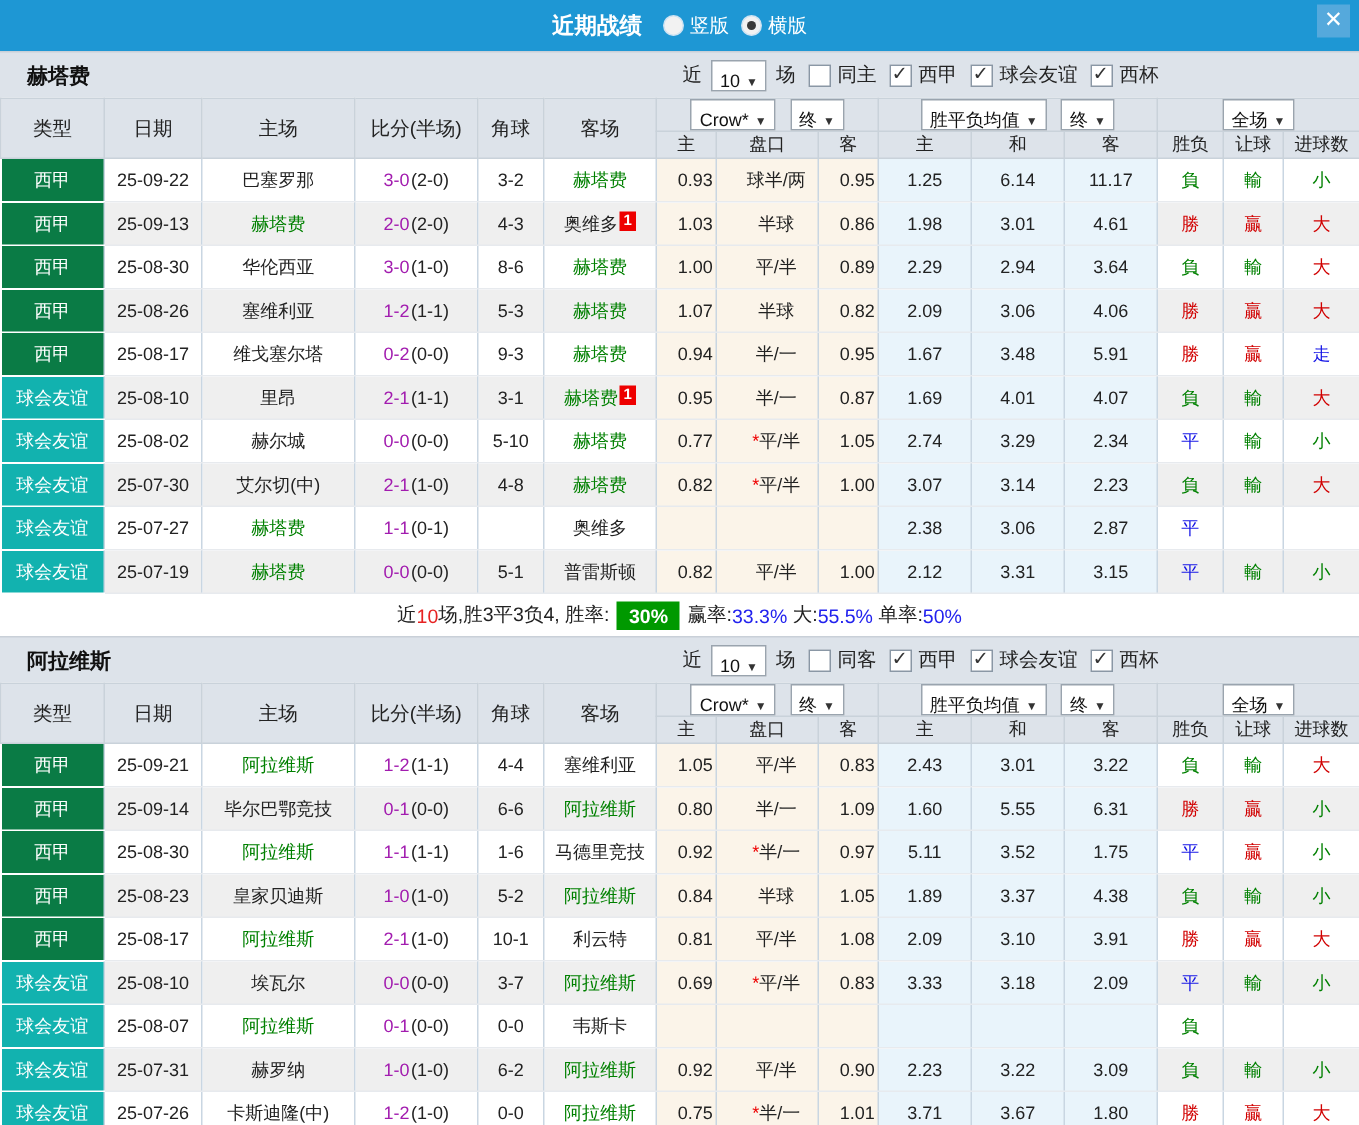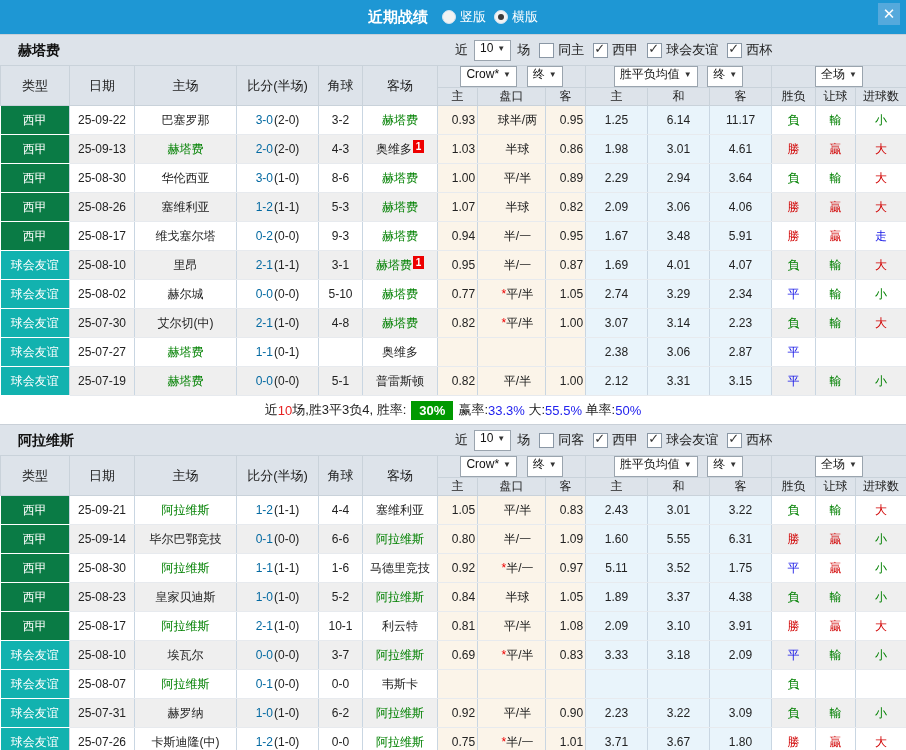--- a/index.html
+++ b/index.html
@@ -12,36 +12,36 @@
   .radio.on::after{content:'';position:absolute;left:3px;top:3px;width:6px;height:6px;border-radius:50%;background:#3a3a3a;}
   .radio-label{color:#fff;font-size:13px;}
   .close-btn{position:absolute;right:6px;top:3px;width:22px;height:22px;background:#55a9dc;color:#fff;text-align:center;line-height:22px;font-size:15px;font-weight:bold;cursor:pointer;}
   
   .sec-header{height:30px;background:#dde3ea;position:relative;border-top:1px solid #c9d0d8;}
   .team-name{position:absolute;left:18px;top:0;line-height:30px;font-weight:bold;font-size:14px;color:#111;}
   .filters{position:absolute;left:452px;top:0;height:30px;display:flex;align-items:center;font-size:13px;white-space:nowrap;}
   .filters .lbl{margin:0 3px;}
   .chk{width:13px;height:13px;background:#fff;border:1px solid #8a97a5;display:inline-block;position:relative;margin:0 1px 0 6px;vertical-align:-2px;cursor:pointer;}
   .chk.on::after{content:'✓';position:absolute;left:0;top:-2px;font-size:13px;font-weight:bold;color:#333;line-height:13px;}
-  .dd{display:inline-block;background:#fff;border:1px solid #9aa4ae;padding:0 5px;height:19px;line-height:14px;font-size:12px;color:#111;cursor:pointer;white-space:nowrap;margin:0 3px;}
+  .dd{display:inline-block;background:#fff;border:1px solid #9aa4ae;padding:0 5px;height:19px;line-height:27px;font-size:12px;color:#111;cursor:pointer;white-space:nowrap;margin:0 3px;}
   .dd .arr{font-size:8px;margin-left:4px;vertical-align:1px;color:#333;}
   
   table{border-collapse:collapse;table-layout:fixed;width:906px;font-size:12px;}
   thead th{background:#dde3ea;font-weight:normal;font-size:13px;color:#222;border:1px solid #c9d2da;padding:0;}
   thead tr.hr1 th{height:21px;}
   thead tr.hr2 th{height:16px;font-size:12px;}
   tbody td{text-align:center;height:28px;padding:0;border-right:1px solid #c9d6e2;border-bottom:1px solid #e7eaee;white-space:nowrap;overflow:hidden;background:#fff;}
   tbody tr:nth-child(even) td{background:#efefef;}
   td.c-type{color:#fff;border-bottom:1px solid #fff;}
   td.c-type.league{background:#0a7b45 !important;}
   td.c-type.friendly{background:#12b2af !important;}
   tbody td.c-crow{background:#fbf4e9 !important;padding-left:12px;}
   tbody td.c-eu{background:#e9f4fb !important;}
   .tn{color:#222;} .tn.focal{color:#008000;}
-  .ft{color:#0369a1;} .ht{color:#222;margin-left:1px;}
+  .ft{color:#a21caf;} .ht{color:#222;margin-left:1px;}
   .badge{display:inline-block;background:#ee0000;color:#fff;font-size:10px;font-weight:bold;line-height:13px;min-width:11px;margin-left:1px;vertical-align:3px;}
   .star{color:#ee0000;}
   .cg{color:#008000;} .cr{color:#d10000;} .cbl{color:#1414e6;}
   
   .summary{height:28px;display:flex;align-items:center;justify-content:center;font-size:13px;background:#fff;}
   .summary span{white-space:pre;}
   .summary .r{color:#e62222;} .summary .b{color:#2222ee;}
   .summary .badge30{background:#009900;color:#fff;padding:2px 8px;margin:0 5px;font-weight:bold;}
 </style>
 </head>

